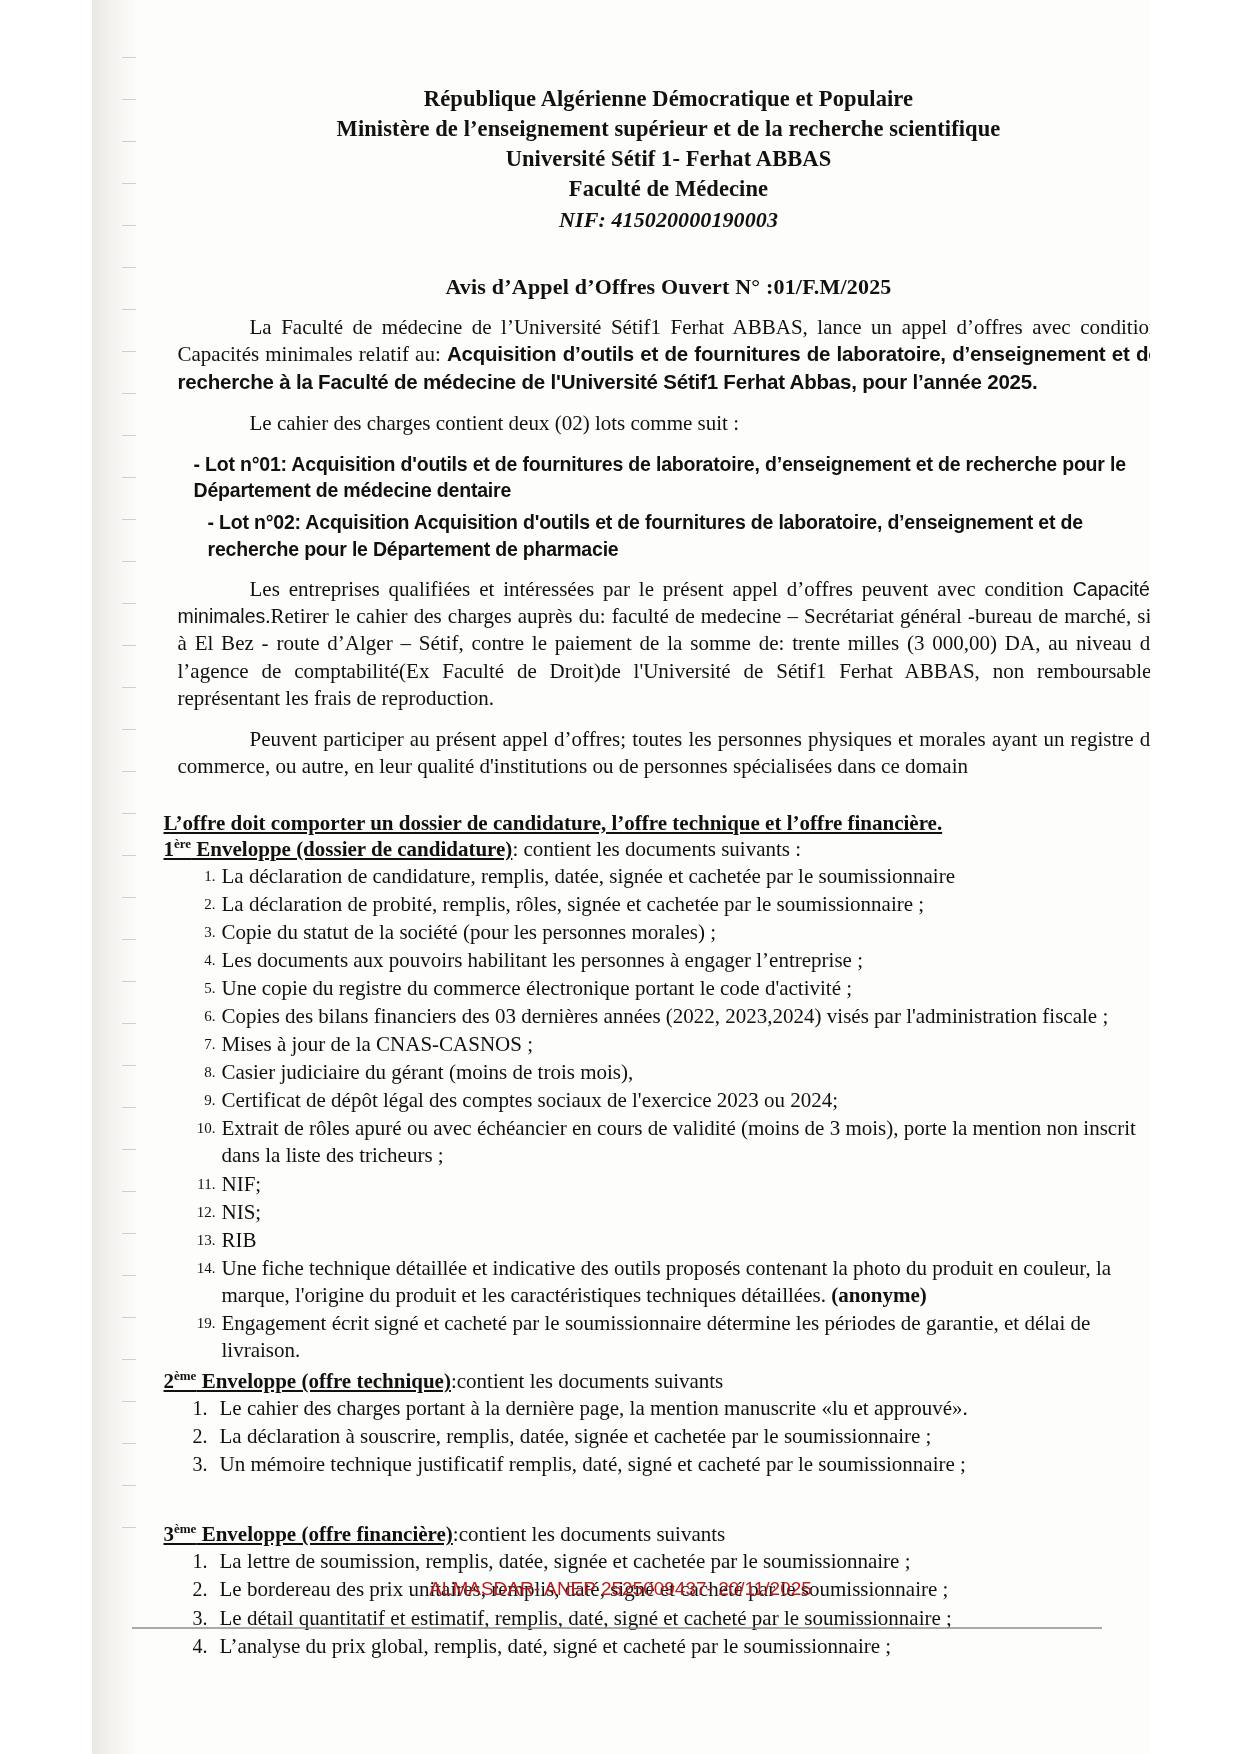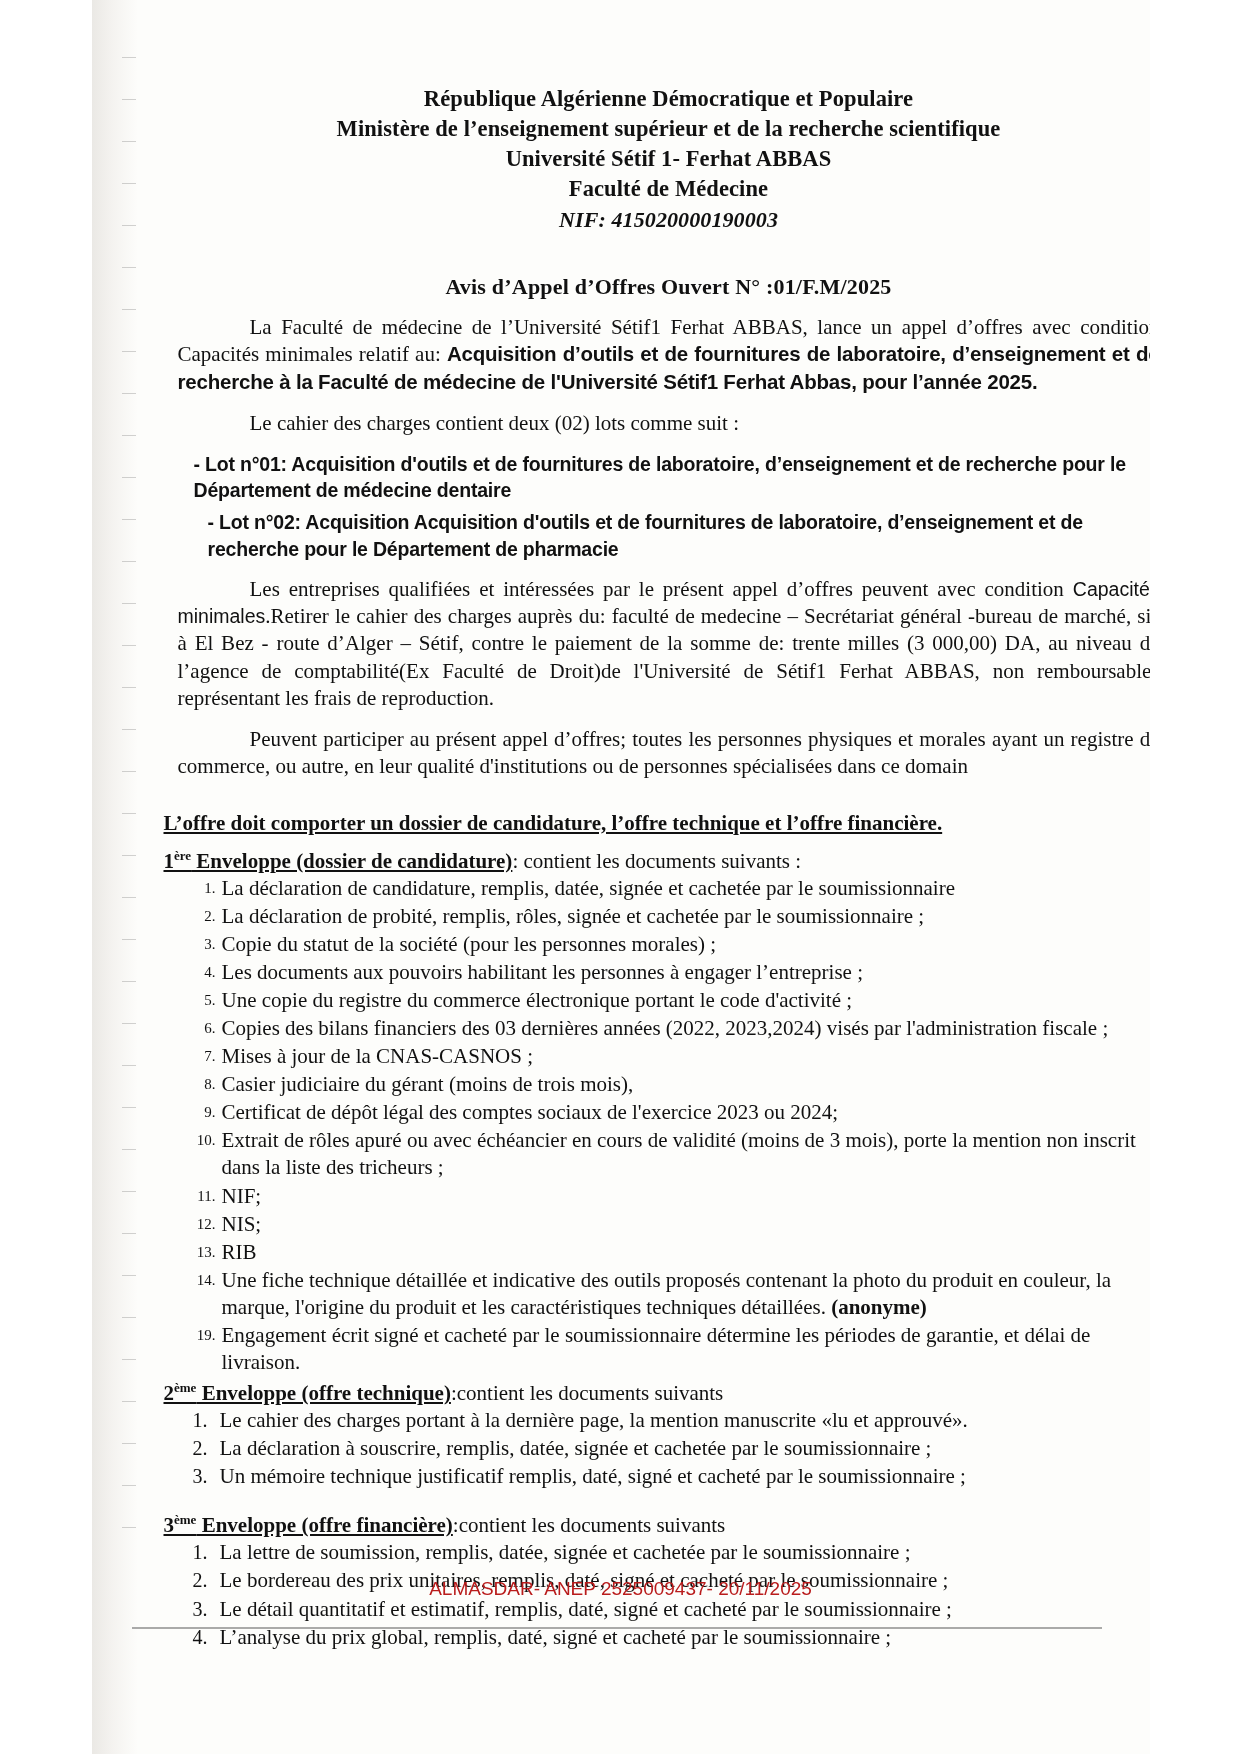--- a/index.html
+++ b/index.html
@@ -117,21 +117,21 @@
 
   
   .heading-rule {
     margin-top: 30px;
     font-weight: bold;
     font-size: 21px;
     text-decoration: underline;
     text-underline-offset: 2px;
   }
   .env-heading {
-    margin-top: 12px;
+    margin-top: 0;
     font-size: 21px;
     font-weight: normal;
   }
   .env-heading .env-label {
     font-weight: bold;
     text-decoration: underline;
     text-underline-offset: 2px;
   }
   .env-heading sup { font-size: .62em; }
 
@@ -159,21 +159,21 @@
   ol.doc-list.roman > li .num {
     left: 8px;
     top: 1px;
     font-size: 20px;
     width: 36px;
   }
   ol.doc-list.roman > li { padding-left: 56px; }
   .b { font-weight: bold; }
 
   .env2-block { margin-top: 4px; }
-  .env3-block { margin-top: 22px; }
+  .env3-block { margin-top: 43px; }
 
   
   .footer-ref {
     position: absolute;
     left: 0; right: 0;
     top: 1578px;
     text-align: center;
     font-family: "Liberation Sans", "DejaVu Sans", sans-serif;
     font-size: 19px;
     color: #b91c1c;

